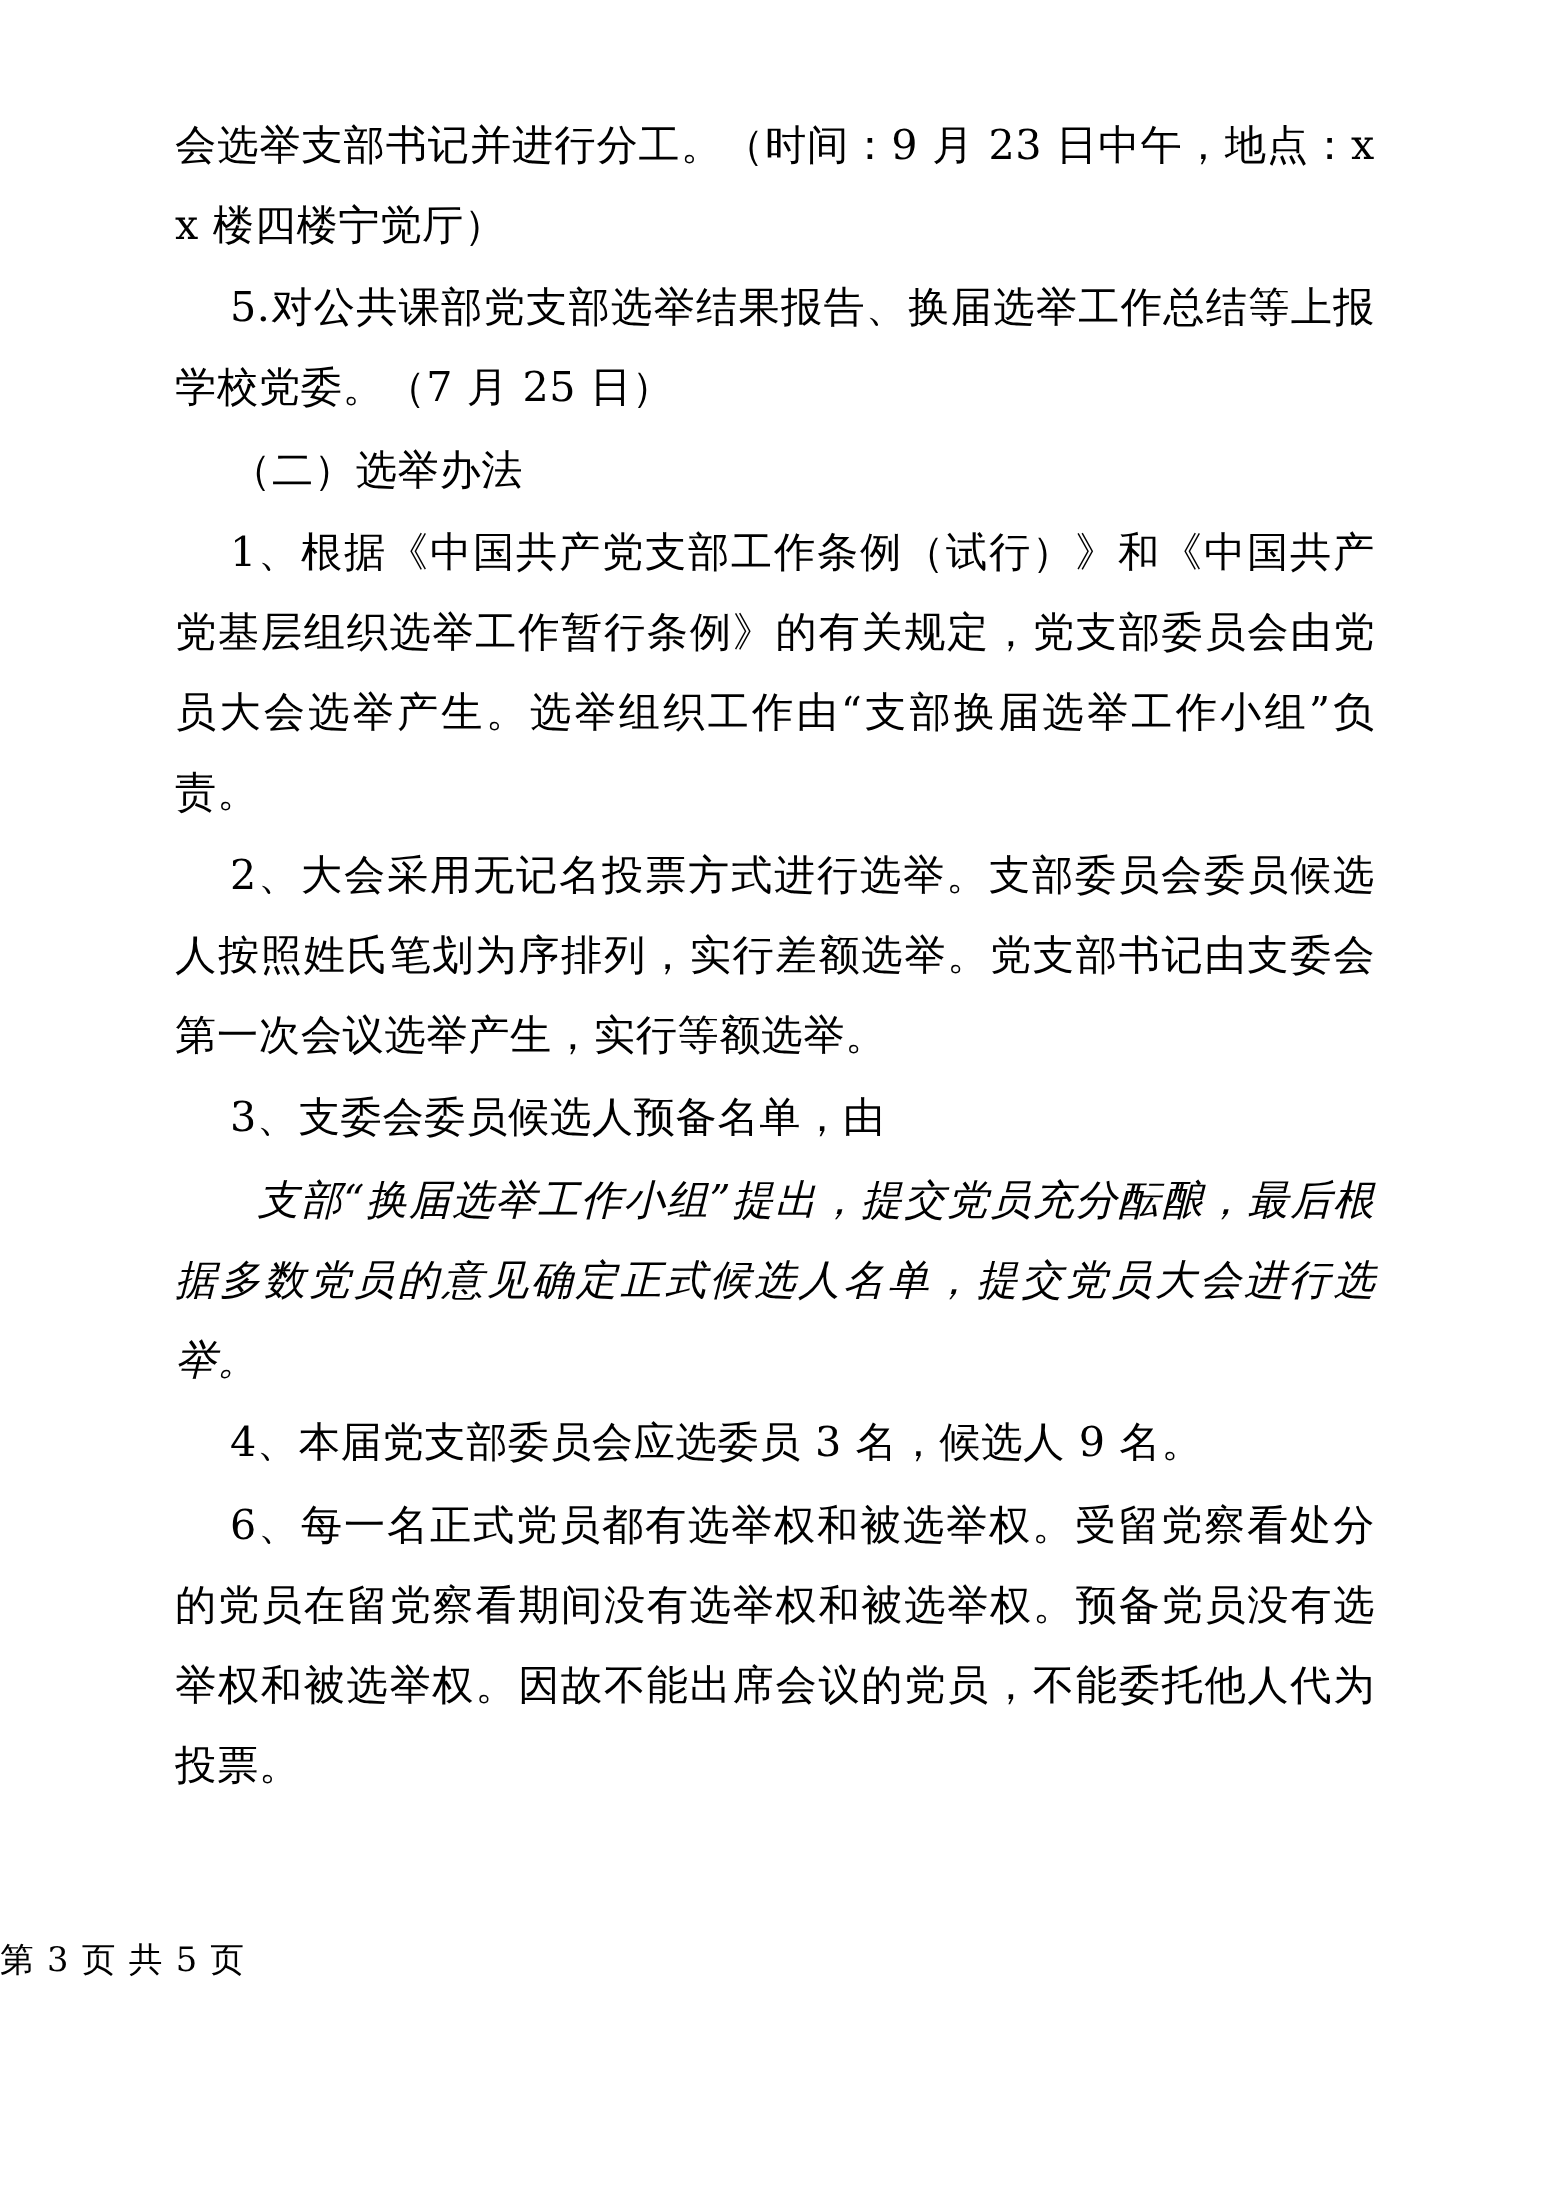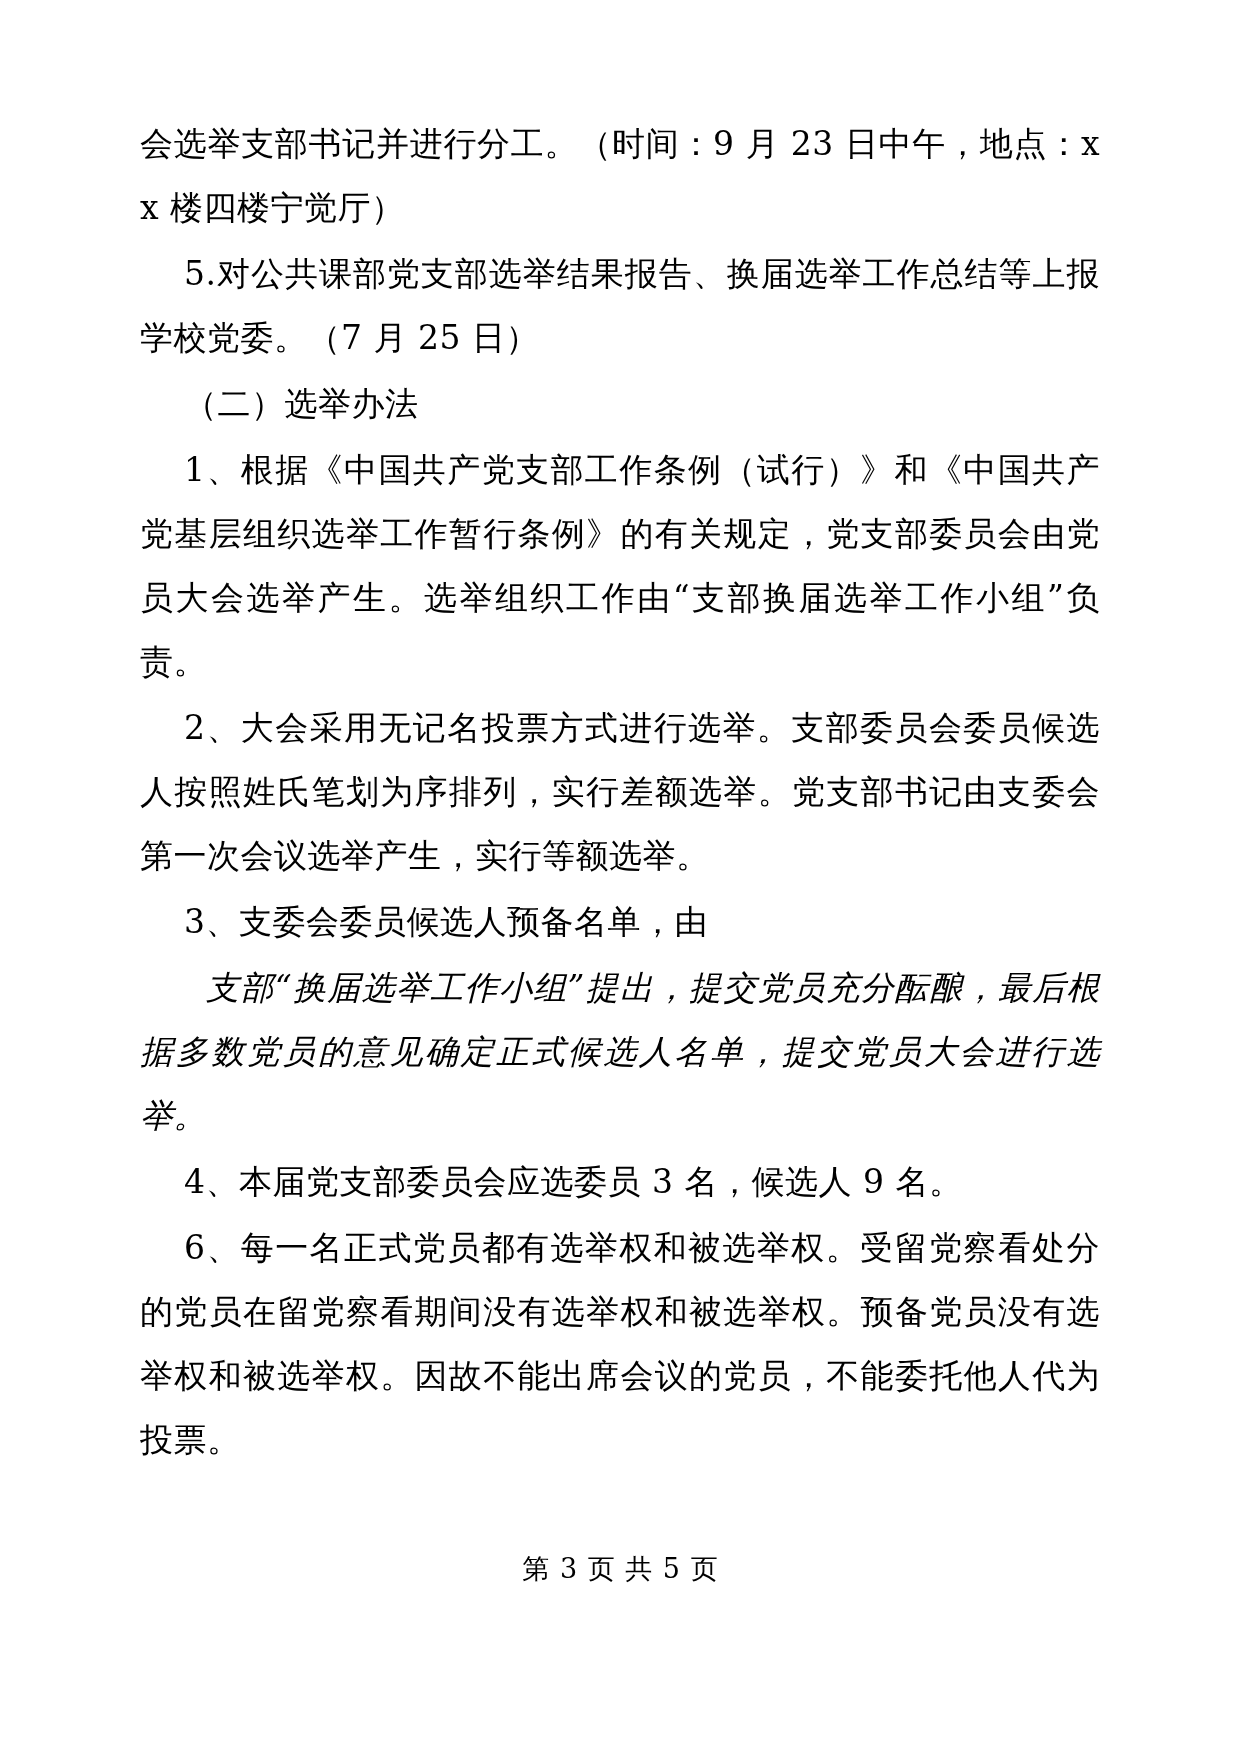--- a/index.html
+++ b/index.html
@@ -15,21 +15,21 @@
     color: #000000;
     overflow: hidden;
   }
   .page {
     position: absolute;
     left: 0;
     top: 0;
     width: 1241px;
     height: 1754px;
     box-sizing: border-box;
-    padding: 112px 140px 0 140px;
+    padding: 84px 140px 0 140px;
   }
   .doc-body {
     width: 960px;
   }
   p.para {
     margin: 0 0 2px 0;
     font-size: 33px;
     line-height: 64px;
     letter-spacing: 0.5px;
     text-align: justify;
@@ -42,21 +42,21 @@
   }
   p.indent2 {
     text-indent: 66px;
     font-style: italic;
   }
   .footer {
     position: absolute;
     left: 0;
     bottom: 168px;
     width: 1241px;
-    text-align: center;
+    text-align: left;
     font-size: 27px;
     line-height: 34px;
     letter-spacing: 1px;
     font-family: "DejaVu Serif", "Liberation Serif", serif;
     color: #000000;
   }
 </style>
 </head>
 <body>
 

